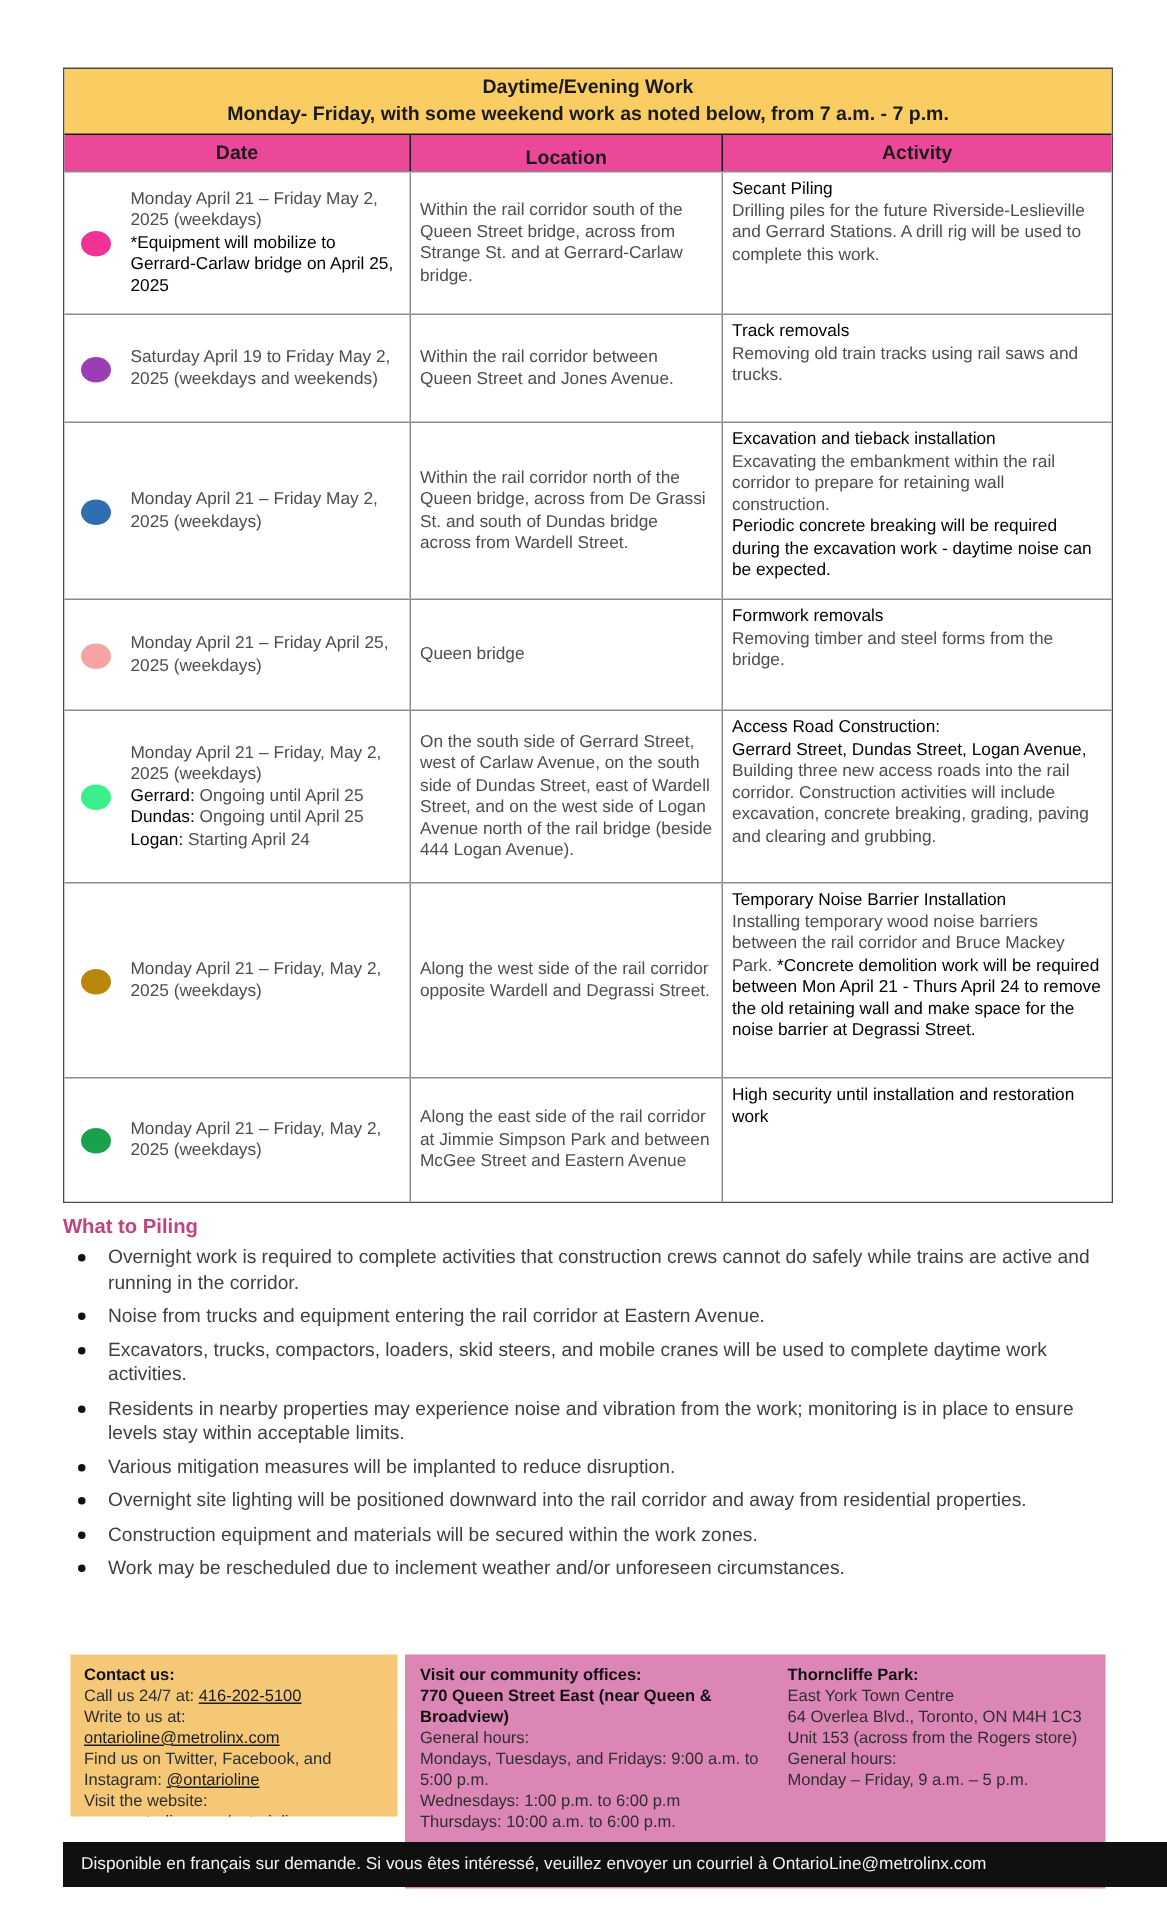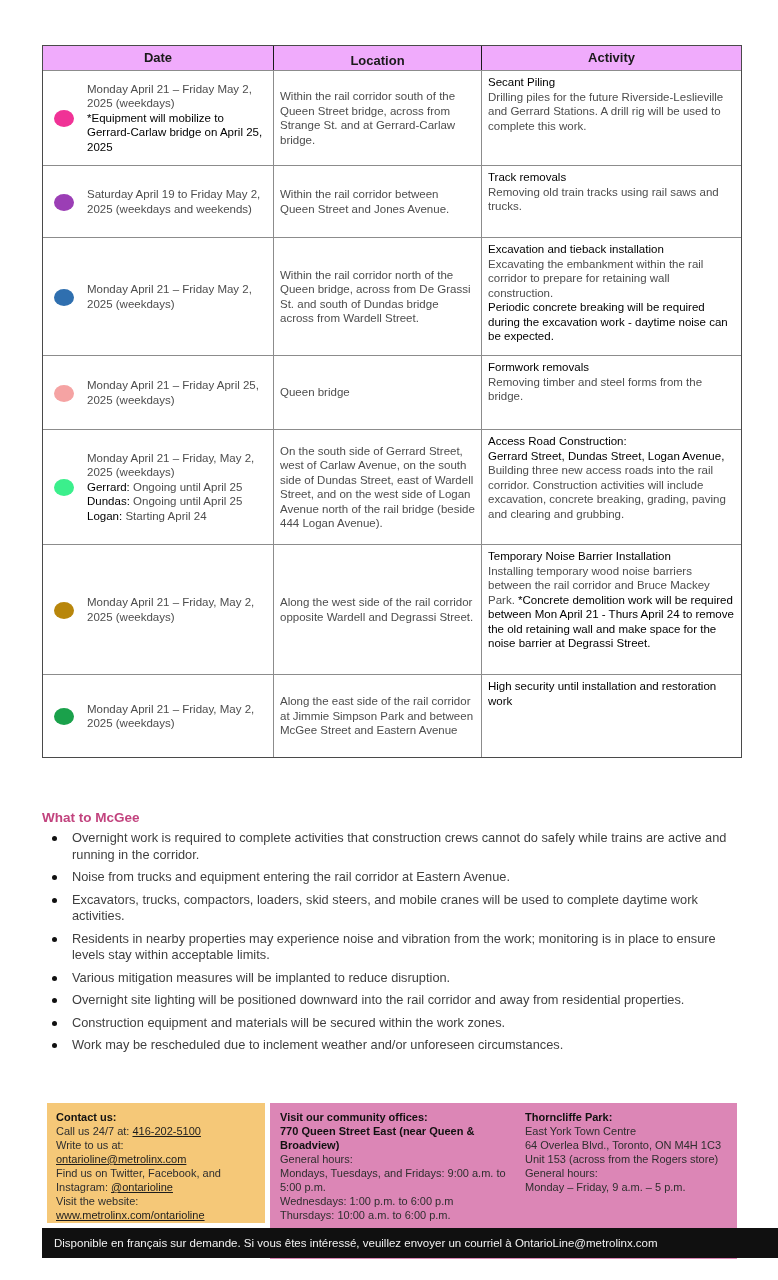--- a/index.html
+++ b/index.html
@@ -19,21 +19,21 @@
   }
   .banner {
     background:#FACD63;
     border-bottom:1px solid #1a1a1a;
     text-align:center;
     padding:3px 4px 4px 4px;
   }
   .banner div { font-weight:700; color:#1a1a1a; font-size:13px; line-height:18px; }
   .hrow {
     display:grid; grid-template-columns:230px 208px 260px;
-    background:#f0abfc;
+    background:#ec4899;
   }
   .hcell {
     font-weight:700; color:#1a1a1a; font-size:13px;
     text-align:center; padding:4px 2px 5px 2px;
   }
   .hcell + .hcell { border-left:1px solid #1a1a1a; }
   .hcell:nth-child(2){ padding-top:7px; padding-bottom:2px; }
   .trow {
     display:grid; grid-template-columns:230px 208px 260px;
     border-top:1px solid #8c8c8c;
@@ -69,21 +69,21 @@
     margin-bottom:6px;
   }
   .expect li::before {
     content:''; position:absolute; left:-20px; top:6px;
     width:5px; height:5px; border-radius:50%; background:#111;
   }
 
   
   .ft-box { position:absolute; overflow:hidden; }
   .contact-box {
-    left:47px; top:1103px; width:218px; height:120px;
+    left:47px; top:1103px; width:218px; height:108px;
     background:#F5C878; padding:7px 9px;
   }
   .pink-box {
     left:270px; top:1103px; width:467px; height:156px;
     background:#DC86B6; padding:7px 10px;
     display:flex;
   }
   .pink-col1 { width:245px; padding-right:14px; }
   .pink-col2 { flex:1; }
   .ft-title { font-weight:700; font-size:11px; line-height:14px; color:#111; }
@@ -98,20 +98,24 @@
     padding-left:12px;
     white-space:nowrap; overflow:hidden;
   }
 </style>
 </head>
 <body>
 
 <div class="page">
 
   <div class="tbl">
+    <div class="banner">
+      <div>Daytime/Evening Work</div>
+      <div>Monday- Friday, with some weekend work as noted below, from 7 a.m. - 7 p.m.</div>
+    </div>
     <div class="hrow">
       <div class="hcell">Date</div>
       <div class="hcell">Location</div>
       <div class="hcell">Activity</div>
     </div>
     <div id="table-body">
         <div class="trow" style="min-height: 95px;">
           <div class="cell date-cell">
             <span class="dot" style="background: rgb(240, 50, 150);"></span>
             <div><span>Monday April 21 – Friday May 2, 2025 (weekdays)</span><br><span class="b">*Equipment will mobilize to Gerrard-Carlaw bridge on April 25, 2025</span></div>
@@ -178,21 +182,21 @@
           </div>
           <div class="cell loc-cell">
             <div>Along the east side of the rail corridor at Jimmie Simpson Park and between McGee Street and Eastern Avenue</div>
           </div>
           <div class="cell act-cell"><span class="b">High security until installation and restoration work</span></div>
         </div>
       </div>
   </div>
 
   <div class="expect">
-    <div class="expect-title">What to McGee</div>
+    <div class="expect-title">What to Piling</div>
     <ul id="bullets">
         <li>Overnight work is required to complete activities that construction crews cannot do safely while trains are active and running in the corridor.</li>
         <li>Noise from trucks and equipment entering the rail corridor at Eastern Avenue.</li>
         <li>Excavators, trucks, compactors, loaders, skid steers, and mobile cranes will be used to complete daytime work activities.</li>
         <li>Residents in nearby properties may experience noise and vibration from the work; monitoring is in place to ensure levels stay within acceptable limits.</li>
         <li>Various mitigation measures will be implanted to reduce disruption.</li>
         <li>Overnight site lighting will be positioned downward into the rail corridor and away from residential properties.</li>
         <li>Construction equipment and materials will be secured within the work zones.</li>
         <li>Work may be rescheduled due to inclement weather and/or unforeseen circumstances.</li>
       </ul>

